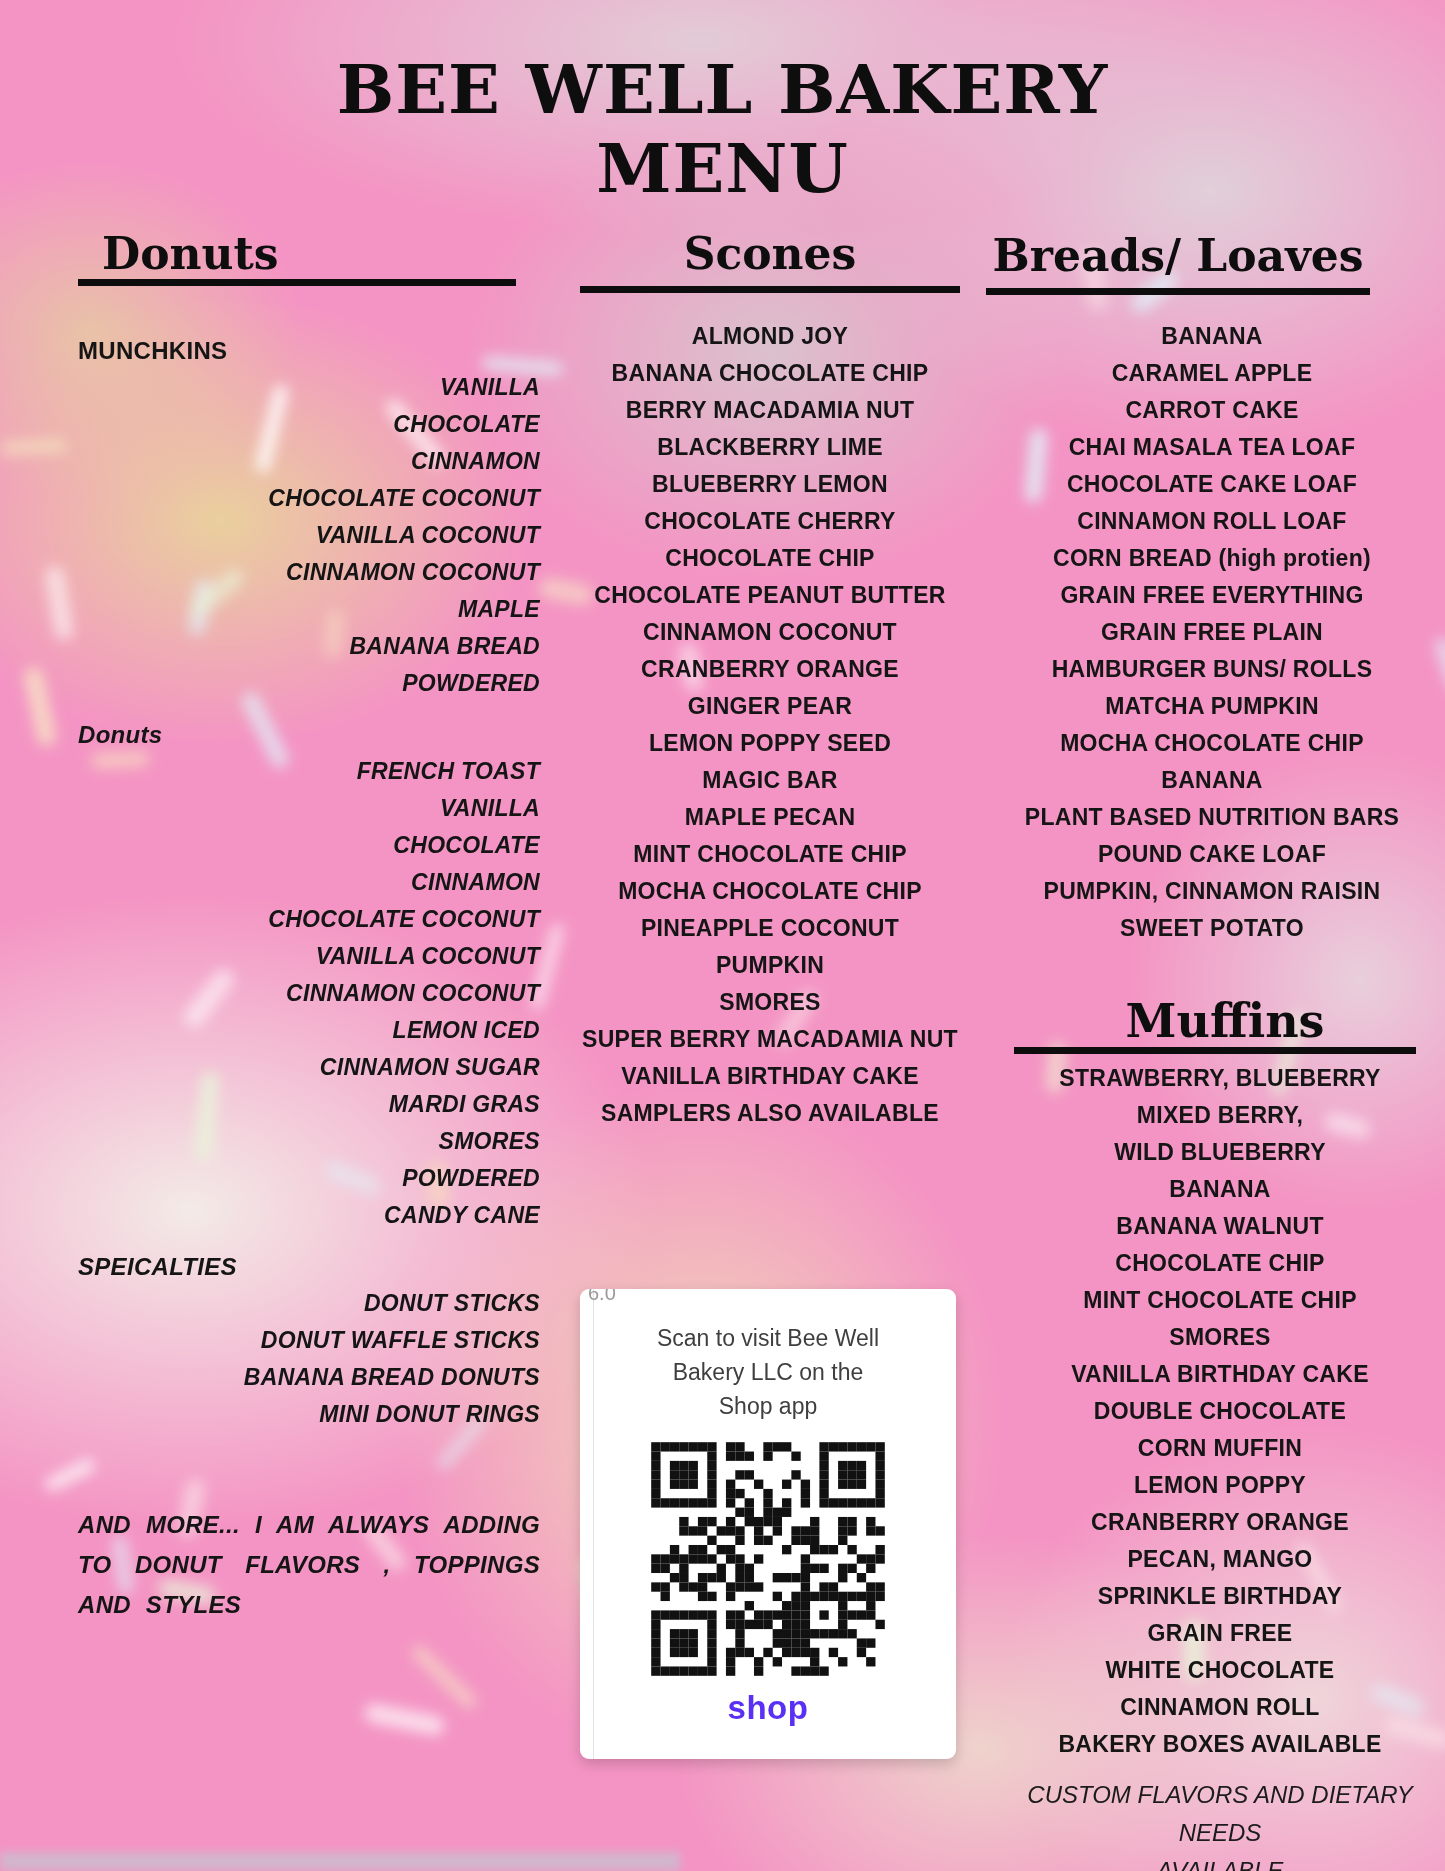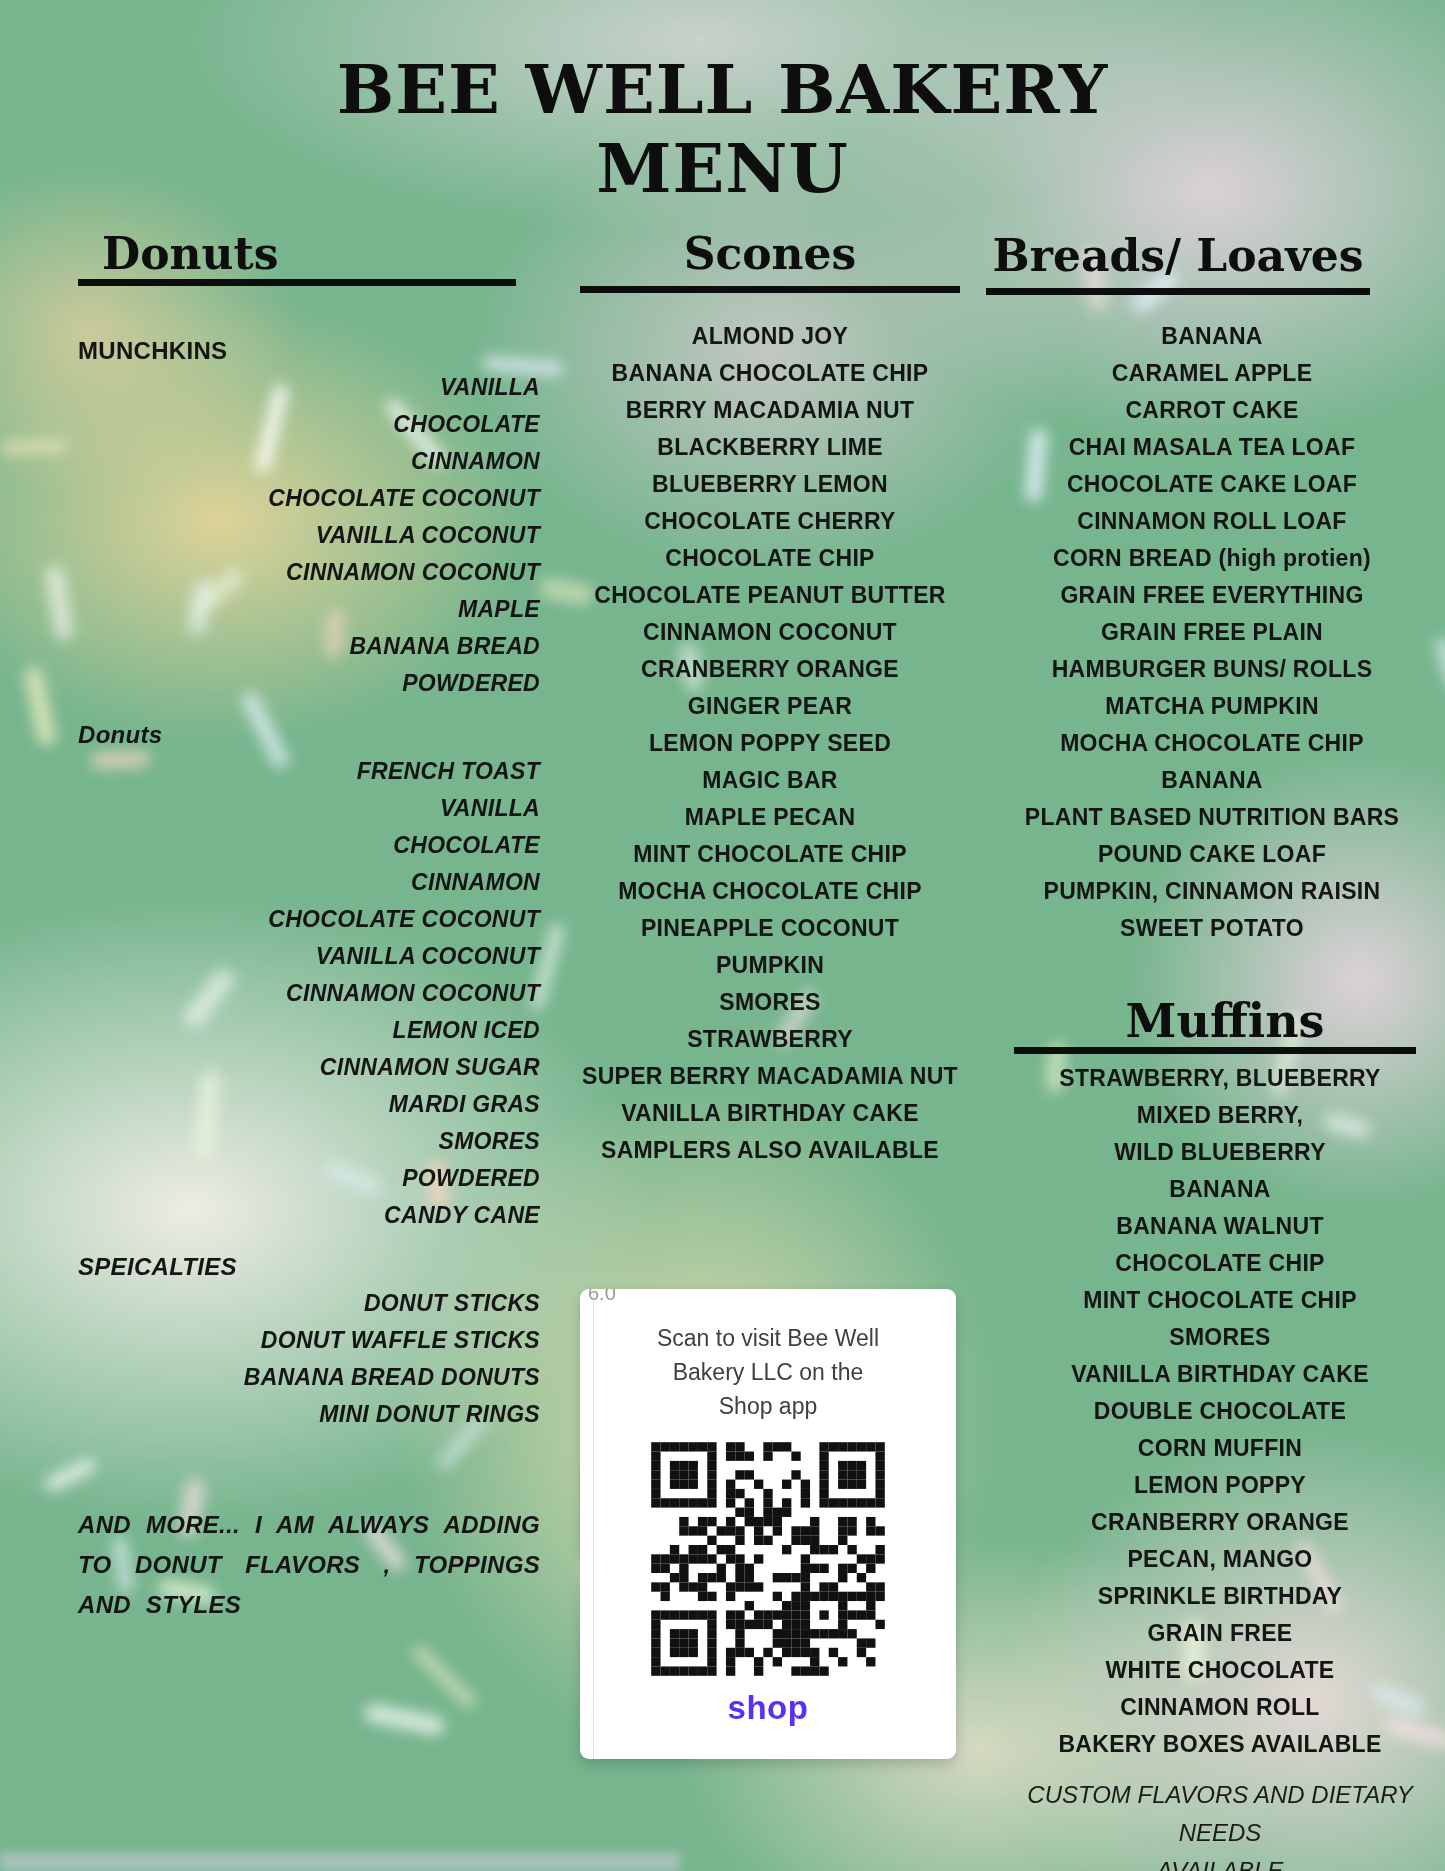--- a/index.html
+++ b/index.html
@@ -1,17 +1,17 @@
 <!DOCTYPE html>
 <html><head>
 <meta charset="utf-8">
 <style>
   html,body{margin:0;padding:0;background:#888;}
   .page{position:relative;width:1445px;height:1871px;overflow:hidden;
-        background:#15803d;font-family:"Liberation Sans",sans-serif;color:#151515;}
+        background:#ec4899;font-family:"Liberation Sans",sans-serif;color:#151515;}
   
   .bg-blobs{position:absolute;inset:0;
     background:
       radial-gradient(ellipse 430px 310px at 220px 520px, rgba(216,184,80,.9), rgba(216,184,80,0) 72%),
       radial-gradient(ellipse 300px 240px at 90px 330px,  rgba(210,176,88,.75), transparent 70%),
       radial-gradient(ellipse 420px 470px at 700px 1420px, rgba(228,206,130,.85), transparent 72%),
       radial-gradient(ellipse 520px 360px at 1210px 190px, rgba(201,178,193,.95), transparent 72%),
       radial-gradient(ellipse 330px 330px at 1360px 980px, rgba(214,182,199,.9), transparent 70%),
       radial-gradient(ellipse 420px 320px at 770px 350px,  rgba(182,168,172,.8), transparent 72%),
       radial-gradient(ellipse 620px 420px at 190px 1210px, rgba(235,228,216,.95), transparent 75%),
@@ -170,21 +170,20 @@
       <div class="item">CRANBERRY ORANGE</div>
       <div class="item">GINGER PEAR</div>
       <div class="item">LEMON POPPY SEED</div>
       <div class="item">MAGIC BAR</div>
       <div class="item">MAPLE PECAN</div>
       <div class="item">MINT CHOCOLATE CHIP</div>
       <div class="item">MOCHA CHOCOLATE CHIP</div>
       <div class="item">PINEAPPLE COCONUT</div>
       <div class="item">PUMPKIN</div>
       <div class="item">SMORES</div>
-      <div class="item">STRAWBERRY</div>
       <div class="item">SUPER BERRY MACADAMIA NUT</div>
       <div class="item">VANILLA BIRTHDAY CAKE</div>
       <div class="item">SAMPLERS ALSO AVAILABLE</div>
     </div>
 
   <div class="mlist centered list-breads">
       <div class="item">BANANA</div>
       <div class="item">CARAMEL APPLE</div>
       <div class="item">CARROT CAKE</div>
       <div class="item">CHAI MASALA TEA LOAF</div>

